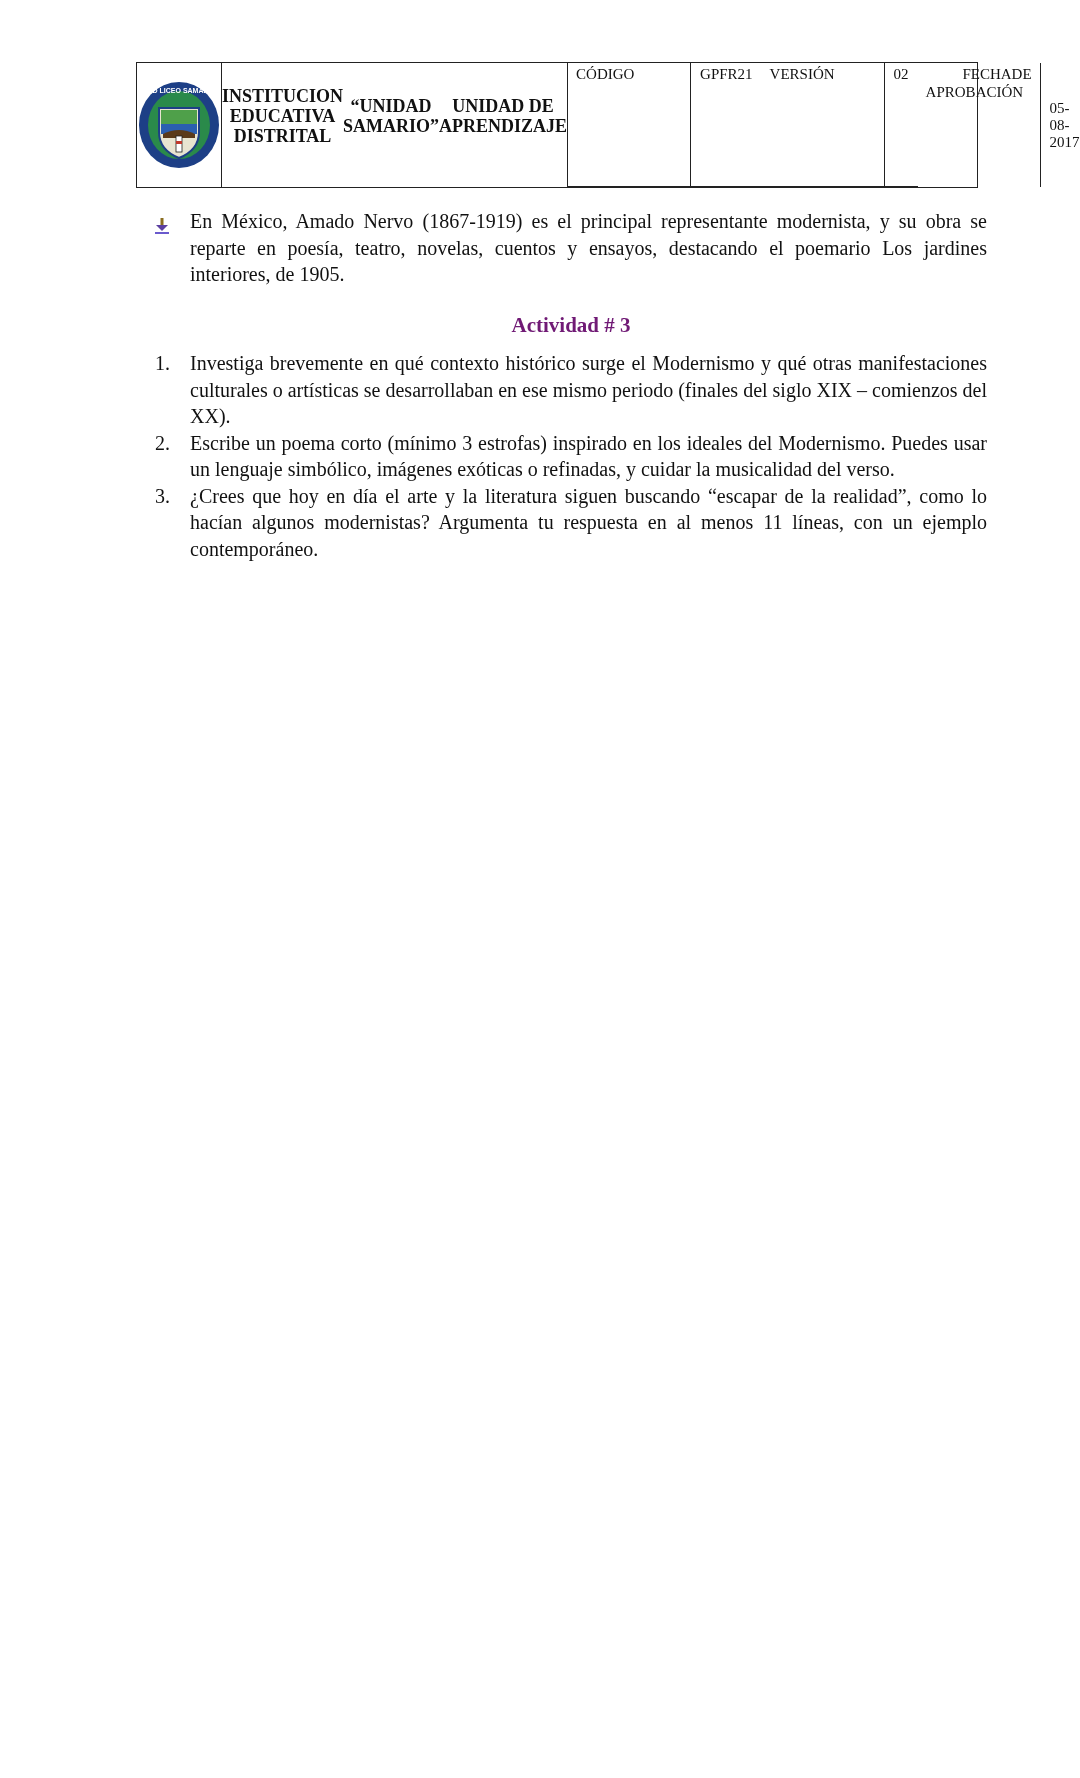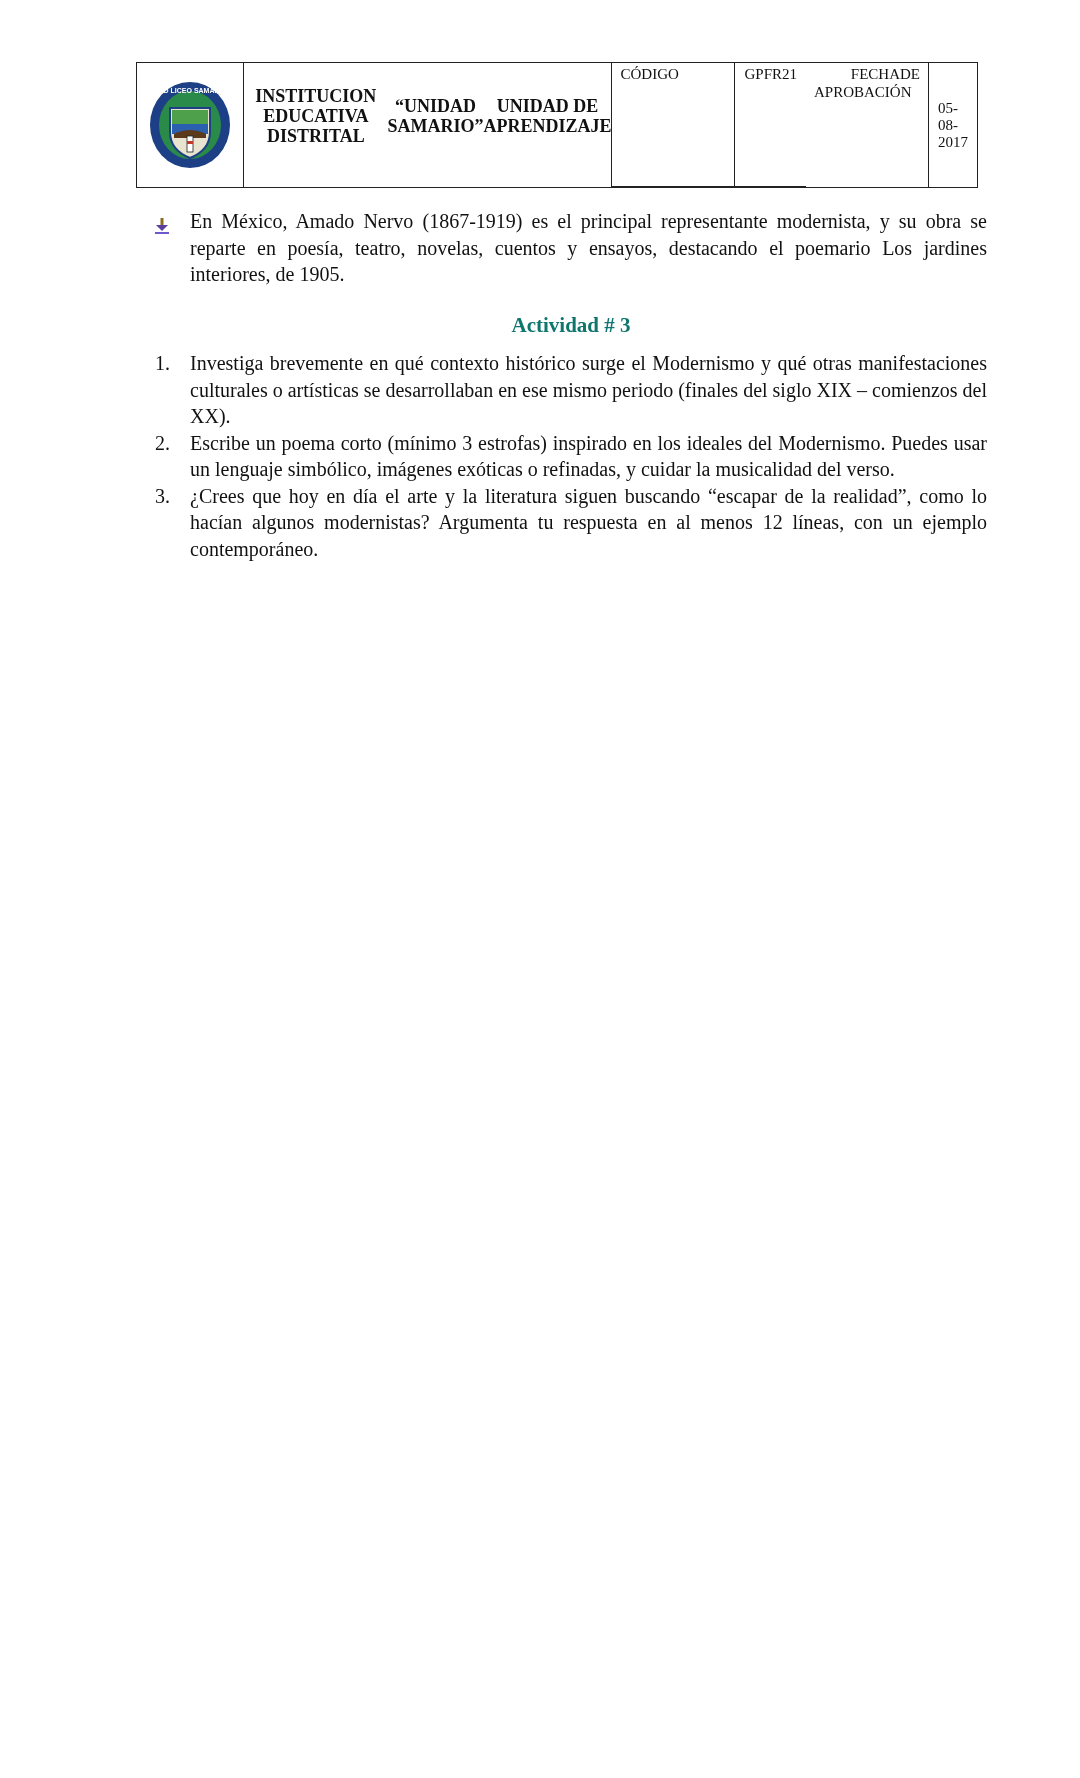--- a/index.html
+++ b/index.html
@@ -13,21 +13,21 @@
   .meta-row:last-child { border-bottom:none; }
   .meta-k { width:123px; border-right:1.5px solid #222; font-size:15px; padding:3px 8px; box-sizing:border-box; }
   .meta-v { flex:1; font-size:15px; padding:3px 9px; box-sizing:border-box; }
   .meta-row.last .meta-v { display:flex; align-items:center; }
   .meta-k.fecha { line-height:18px; padding-top:2px; }
   .fecha-top { display:flex; justify-content:flex-end; }
   .body { position:absolute; left:155px; top:208px; width:832px; font-size:20px; line-height:26.5px; }
   .bullet { display:flex;justify-content:space-between; }
   .bullet-icon { width:35px; flex:none; padding-top:6px; }
   p { margin:0; text-align:justify; }
-  .activity { text-align:center; color:#0f766e; font-weight:bold; font-size:21px; margin:24px 0 12px 0;font-family:Liberation Serif, serif; }
+  .activity { text-align:center; color:#701a75; font-weight:bold; font-size:21px; margin:24px 0 12px 0;font-family:Liberation Serif, serif; }
   .item { display:flex; }
   .item-num { width:35px; flex:none; text-align:left; }
   .item-text { flex:1; text-align:justify; }
 </style>
 </head>
 <body>
 
 <div class="hdr">
   <div class="logo-cell">
     <svg width="84" height="90" viewBox="0 0 84 90">
@@ -44,20 +44,24 @@
   </div>
   <div class="title-cell">
     <div>INSTITUCION EDUCATIVA DISTRITAL</div>
     <div>“UNIDAD SAMARIO”</div>
     <div>UNIDAD DE APRENDIZAJE</div>
   </div>
   <div class="meta">
     <div class="meta-row">
       <div class="meta-k">CÓDIGO</div>
       <div class="meta-v">GPFR21</div>
+    </div>
+    <div class="meta-row">
+      <div class="meta-k">VERSIÓN</div>
+      <div class="meta-v">02</div>
     </div>
     <div class="meta-row last">
       <div class="meta-k fecha">
         <div class="fecha-top">
             <span>FECHA</span>
             <span>DE</span>
           </div>
         <div>APROBACIÓN</div>
       </div>
       <div class="meta-v">05-08-2017</div>
@@ -82,15 +86,15 @@
   <div class="item">
     <span class="item-num">1.</span>
     <span class="item-text">Investiga brevemente en qué contexto histórico surge el Modernismo y qué otras manifestaciones culturales o artísticas se desarrollaban en ese mismo periodo (finales del siglo XIX – comienzos del XX).</span>
   </div>
   <div class="item">
     <span class="item-num">2.</span>
     <span class="item-text">Escribe un poema corto (mínimo 3 estrofas) inspirado en los ideales del Modernismo. Puedes usar un lenguaje simbólico, imágenes exóticas o refinadas, y cuidar la musicalidad del verso.</span>
   </div>
   <div class="item">
     <span class="item-num">3.</span>
-    <span class="item-text">¿Crees que hoy en día el arte y la literatura siguen buscando “escapar de la realidad”, como lo hacían algunos modernistas? Argumenta tu respuesta en al menos 12 líneas, con un ejemplo contemporáneo.</span>
+    <span class="item-text">¿Crees que hoy en día el arte y la literatura siguen buscando “escapar de la realidad”, como lo hacían algunos modernistas? Argumenta tu respuesta en al menos 11 líneas, con un ejemplo contemporáneo.</span>
   </div>
 </div>
 
 </body></html>

